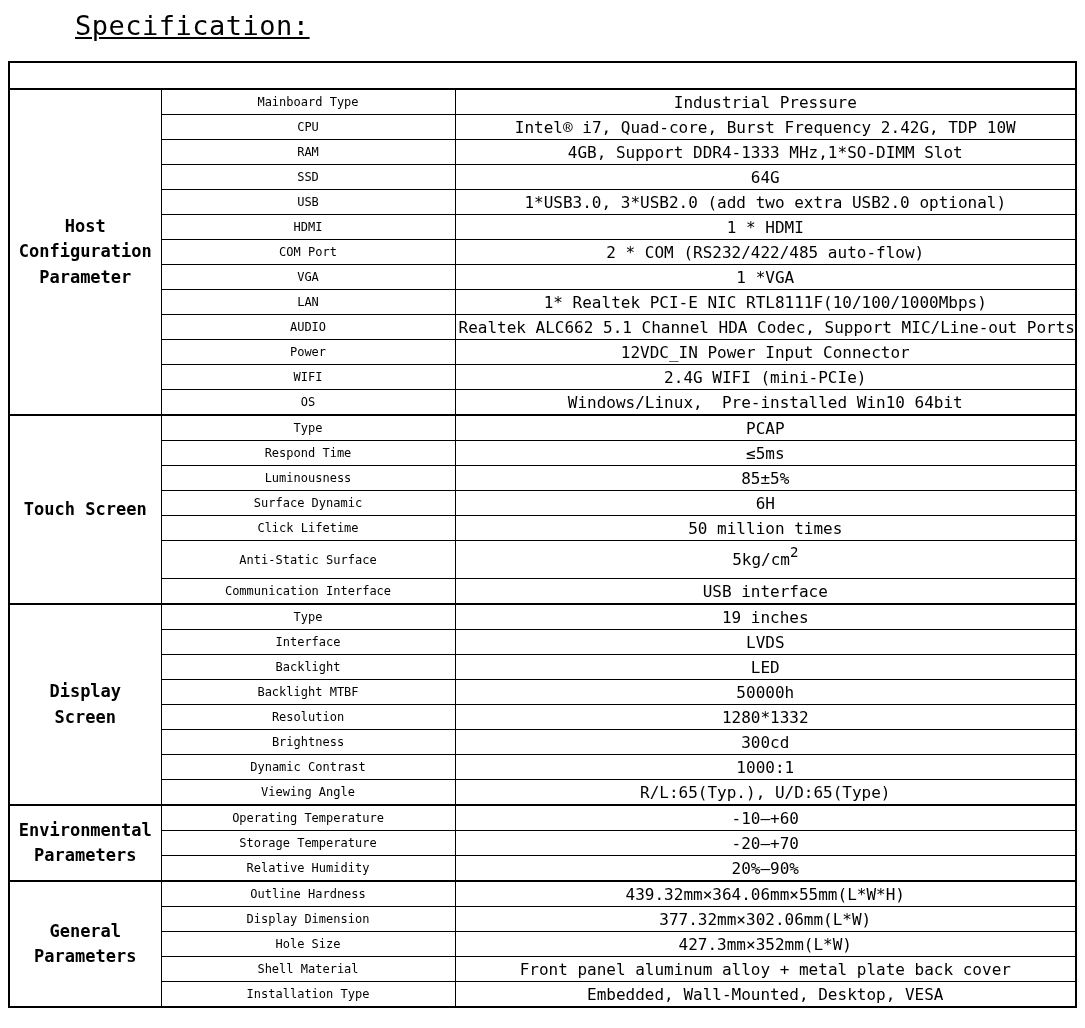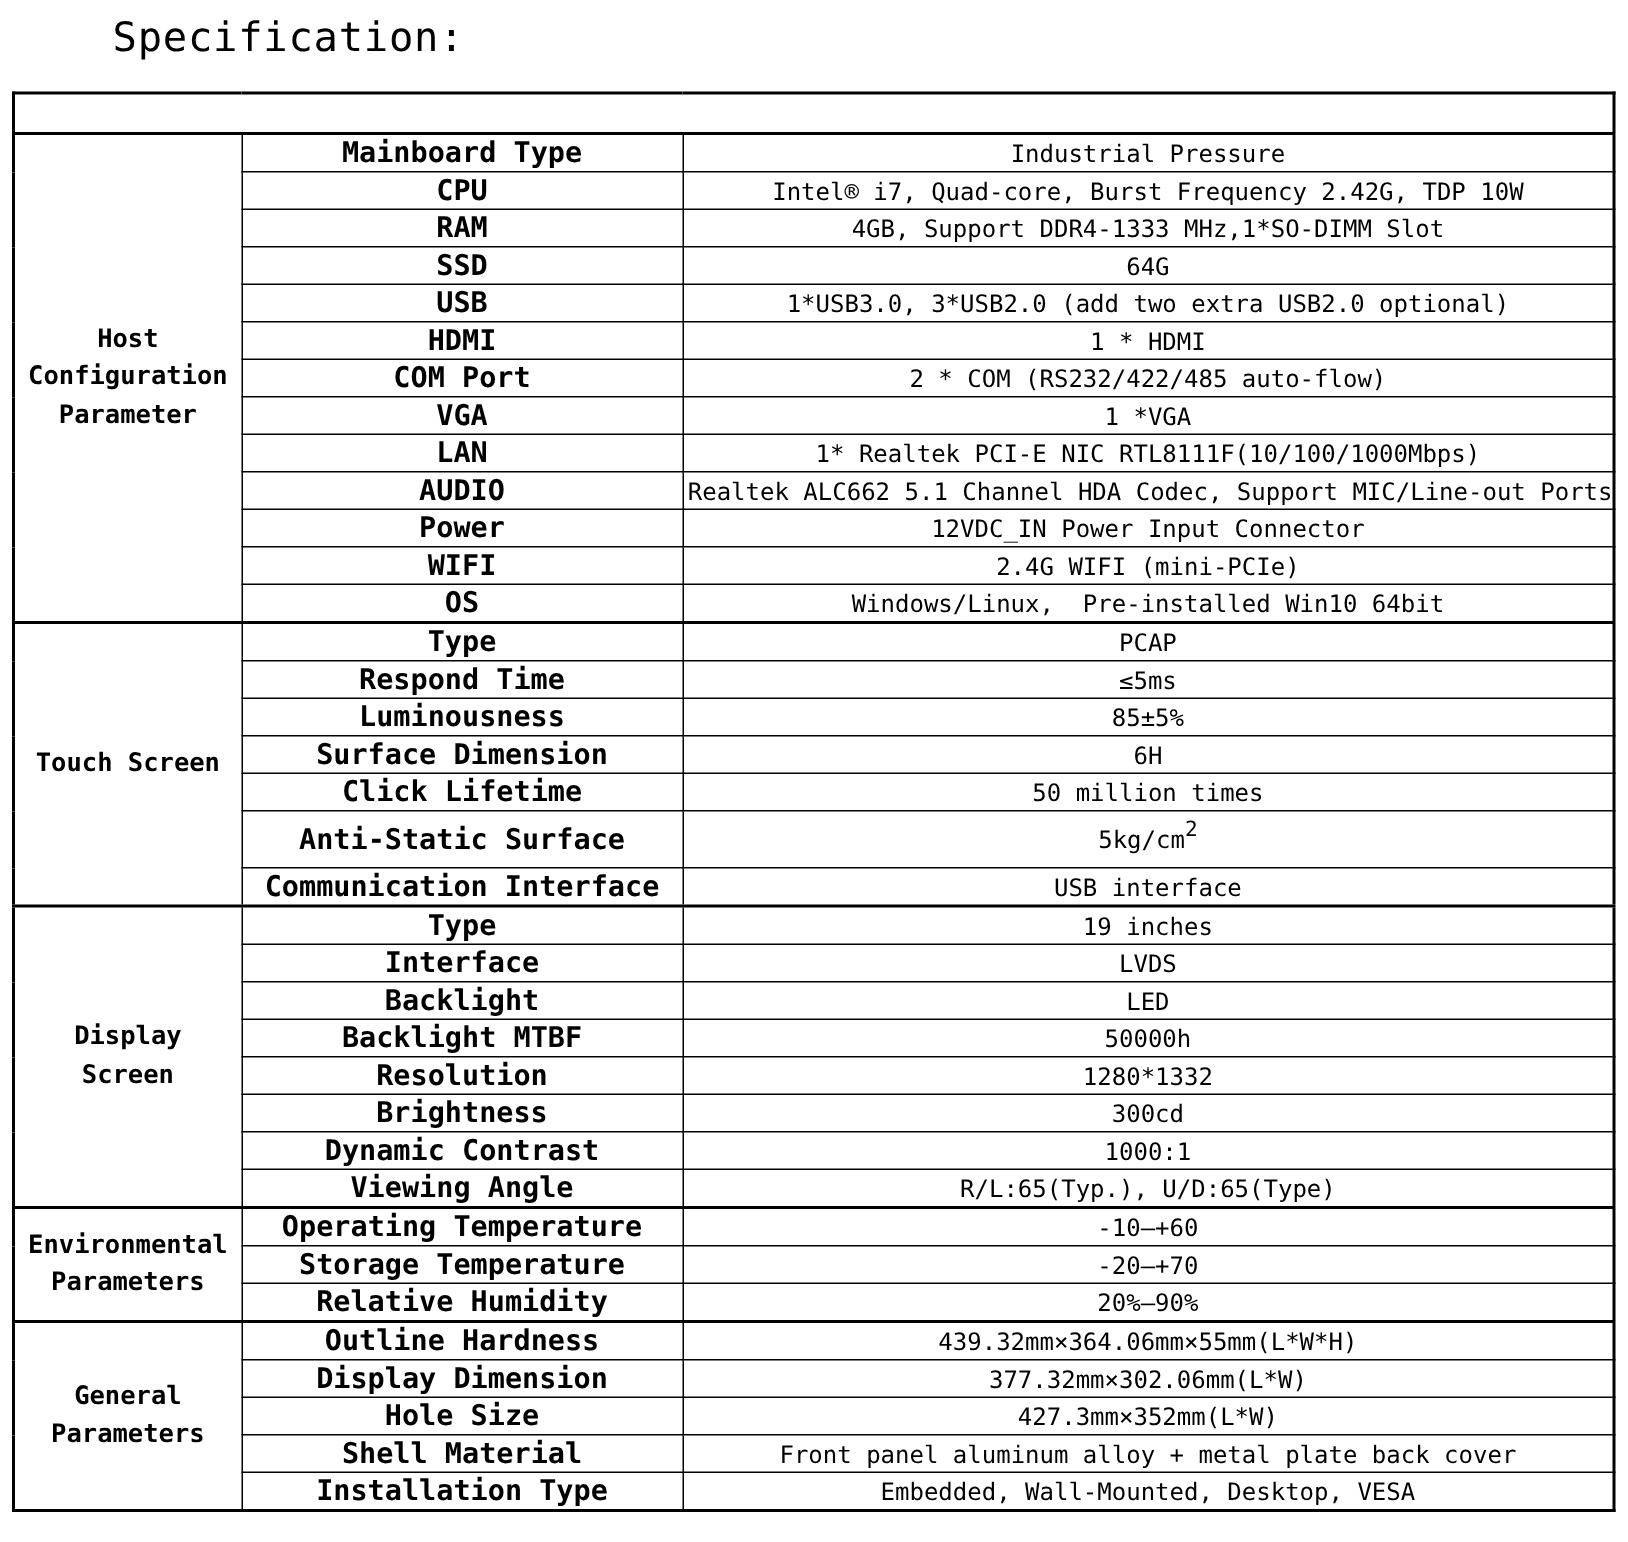--- a/index.html
+++ b/index.html
@@ -13,20 +13,21 @@
     overflow: hidden;
     color: #000000;
     font-family: "DejaVu Sans Mono", "Liberation Mono", monospace;
   }
   .title {
     margin: 10px 0 0 75px;
     font-size: 27px;
     font-weight: normal;
     letter-spacing: 0.5px;
     white-space: pre;
+    text-decoration: underline;
   }
   table.spec {
     margin: 20px 0 0 8px;
     width: 1067px;
     border-collapse: collapse;
     table-layout: fixed;
     border: 2px solid #000000;
   }
   td {
     border: 1px solid #000000;
@@ -40,22 +41,22 @@
   tr.header-row td { height: 25px; border-bottom: 1px solid #000000; }
   tr.tall td { height: 37px; }
   td.cat {
     font-size: 17px;
     font-weight: bold;
     white-space: pre-line;
     line-height: 1.5;
     margin-left: 16px;
   }
   td.param {
-    font-size: 19px;
-    font-weight: bold;
+    font-size: 12px;
+    font-weight: normal;
     white-space: pre;
   }
   td.val {
     font-size: 16px;
     white-space: pre;
   }
   td.val sup {
     font-size: 14px;
     line-height: 0;
     position: relative;
@@ -139,21 +140,21 @@
       </tr>
       <tr>
         <td class="param">Respond Time</td>
         <td class="val">≤5ms</td>
       </tr>
       <tr>
         <td class="param">Luminousness</td>
         <td class="val">85±5%</td>
       </tr>
       <tr>
-        <td class="param">Surface Dimension</td>
+        <td class="param">Surface Dynamic</td>
         <td class="val">6H</td>
       </tr>
       <tr>
         <td class="param">Click Lifetime</td>
         <td class="val">50 million times</td>
       </tr>
       <tr class="tall">
         <td class="param">Anti-Static Surface</td>
         <td class="val">5kg/cm<sup>2</sup></td>
       </tr>

